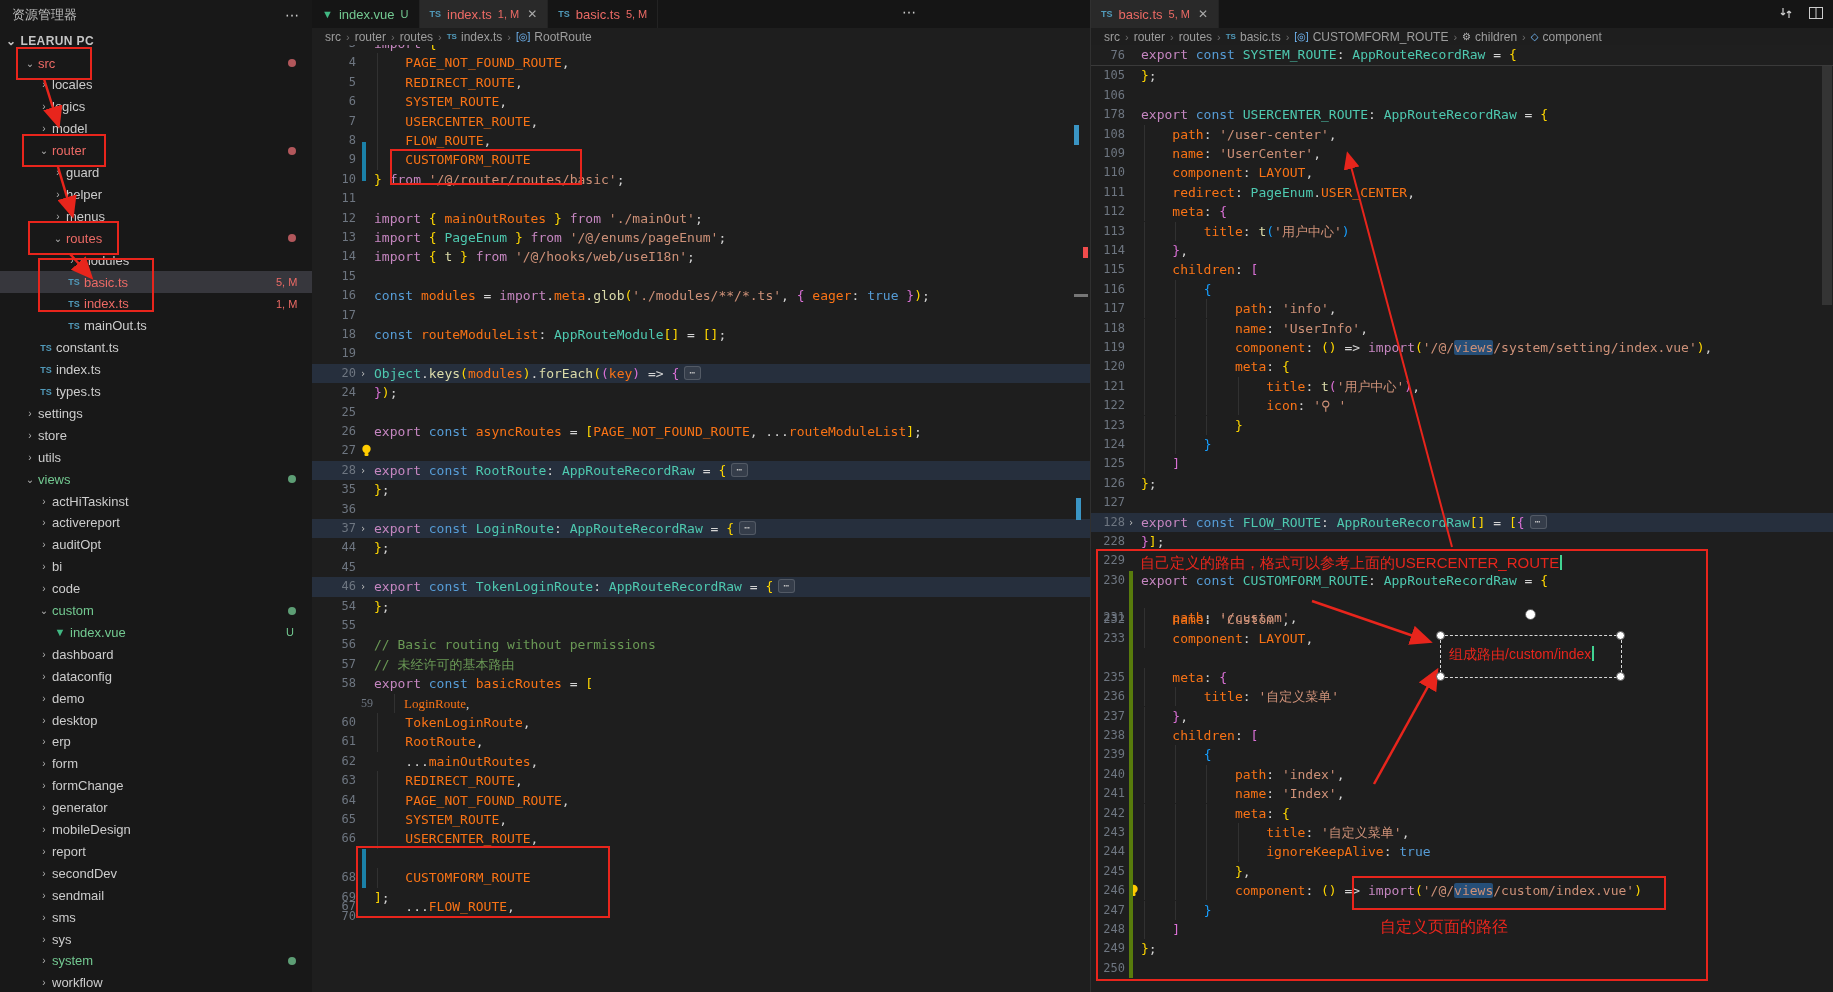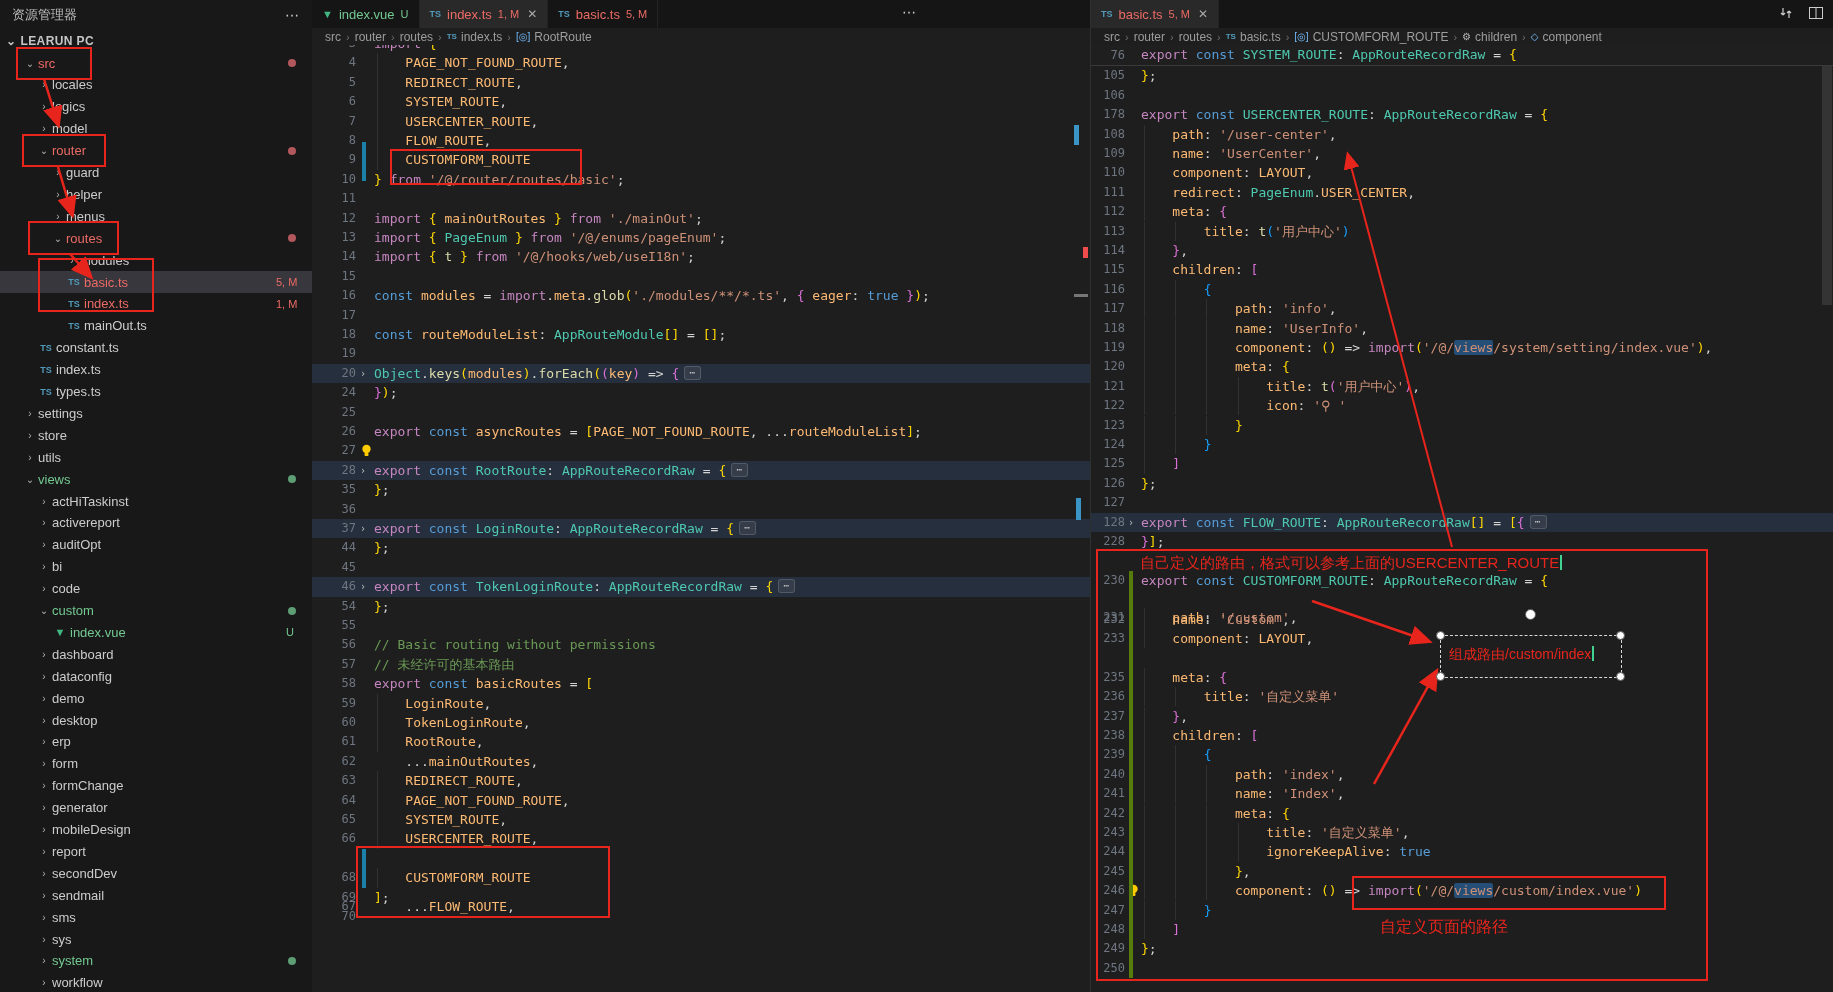--- a/index.html
+++ b/index.html
@@ -60,21 +60,21 @@
   #gright .num{left:0;width:34px;}
   .cline .txt{position:absolute;top:0;}
   #gmid .txt{left:62px;}
   #gright .txt{left:50px;}
   .cline .gchev{position:absolute;color:#c0c0c0;font-size:10px;top:0;}
   #gmid .gchev{left:48px;}
   #gright .gchev{left:37px;}
   .guide{position:absolute;top:0;height:19.4px;width:1px;background:#313131;}
   
   .tk-k{color:#C586C0;} .tk-c{color:#569CD6;} .tk-t{color:#4EC9B0;}
-  .tk-v{color:#fdba74;} .tk-f{color:#DCDCAA;} .tk-s{color:#CE9178;}
+  .tk-v{color:#f97316;} .tk-f{color:#DCDCAA;} .tk-s{color:#CE9178;}
   .tk-p{color:#D4D4D4;} .tk-b1{color:#FFD700;} .tk-b2{color:#DA70D6;}
   .tk-b3{color:#179FFF;} .tk-cm{color:#6A9955;}
   .tk-shl{color:#CE9178;background:#264f78;border-radius:2px;}
   .fold-pill{display:inline-block;color:#c5c5c5;background:rgba(255,255,255,0.07);border:1px solid rgba(255,255,255,0.15);border-radius:3px;font-size:10px;line-height:12px;padding:0 4px;margin-left:5px;vertical-align:2px;letter-spacing:1px;}
   .bulb{position:absolute;width:14px;height:14px;top:3px;}
   .bulb svg{display:block;}
   
   #sticky{position:absolute;left:0;right:0;top:45px;height:20px;background:#1f1f1f;border-bottom:1px solid #3a3a3a;z-index:4;font-family:"DejaVu Sans Mono",monospace;font-size:13px;line-height:20px;white-space:pre;}
   
   .gitbar{position:absolute;width:4px;}
@@ -404,21 +404,21 @@
       <div class="cline" style="top: 454.6px; position: absolute; left: 0px; right: 0px;"><span class="num">36</span><span class="txt"></span></div>
       <div class="cline hl" style="top: 474px; position: absolute; left: 0px; right: 0px;"><span class="num">37</span><span class="gchev">›</span><span class="txt"><span class="tk-k">export </span><span class="tk-c">const </span><span class="tk-t">LoginRoute</span><span class="tk-p">: </span><span class="tk-t">AppRouteRecordRaw</span><span class="tk-p"> = </span><span class="tk-b1">{</span><span class="fold-pill">⋯</span></span></div>
       <div class="cline" style="top: 493.4px; position: absolute; left: 0px; right: 0px;"><span class="num">44</span><span class="txt"><span class="tk-b1">}</span><span class="tk-p">;</span></span></div>
       <div class="cline" style="top: 512.8px; position: absolute; left: 0px; right: 0px;"><span class="num">45</span><span class="txt"></span></div>
       <div class="cline hl" style="top: 532.2px; position: absolute; left: 0px; right: 0px;"><span class="num">46</span><span class="gchev">›</span><span class="txt"><span class="tk-k">export </span><span class="tk-c">const </span><span class="tk-t">TokenLoginRoute</span><span class="tk-p">: </span><span class="tk-t">AppRouteRecordRaw</span><span class="tk-p"> = </span><span class="tk-b1">{</span><span class="fold-pill">⋯</span></span></div>
       <div class="cline" style="top: 551.6px; position: absolute; left: 0px; right: 0px;"><span class="num">54</span><span class="txt"><span class="tk-b1">}</span><span class="tk-p">;</span></span></div>
       <div class="cline" style="top: 571px; position: absolute; left: 0px; right: 0px;"><span class="num">55</span><span class="txt"></span></div>
       <div class="cline" style="top: 590.4px; position: absolute; left: 0px; right: 0px;"><span class="num">56</span><span class="txt"><span class="tk-cm">// Basic routing without permissions</span></span></div>
       <div class="cline" style="top: 609.8px; position: absolute; left: 0px; right: 0px;"><span class="num">57</span><span class="txt"><span class="tk-cm">// 未经许可的基本路由</span></span></div>
       <div class="cline" style="top: 629.2px; position: absolute; left: 0px; right: 0px;"><span class="num">58</span><span class="txt"><span class="tk-k">export </span><span class="tk-c">const </span><span class="tk-v">basicRoutes</span><span class="tk-p"> = </span><span class="tk-b1">[</span></span></div>
-      <div class="cline" style="top: 648.6px; position: absolute; left: 0px; right: 0px;"><span class="num">59</span><span class="guide" style="left:65px;"></span><span class="txt"><span class="tk-p">    </span><span class="tk-v">LoginRoute</span><span class="tk-p">,</span></span></div>
+      <div class="cline" style="top: 648.6px; position: absolute; left: 17px; right: 0px; font-family: Liberation Serif, serif;"><span class="num">59</span><span class="guide" style="left:65px;"></span><span class="txt"><span class="tk-p">    </span><span class="tk-v">LoginRoute</span><span class="tk-p">,</span></span></div>
       <div class="cline" style="top: 668px; position: absolute; left: 0px; right: 0px;"><span class="num">60</span><span class="guide" style="left:65px;"></span><span class="txt"><span class="tk-p">    </span><span class="tk-v">TokenLoginRoute</span><span class="tk-p">,</span></span></div>
       <div class="cline" style="top: 687.4px; position: absolute; left: 0px; right: 0px;"><span class="num">61</span><span class="guide" style="left:65px;"></span><span class="txt"><span class="tk-p">    </span><span class="tk-v">RootRoute</span><span class="tk-p">,</span></span></div>
       <div class="cline" style="top: 706.8px; position: absolute; left: 0px; right: 0px;"><span class="num">62</span><span class="txt"><span class="tk-p">    ...</span><span class="tk-v">mainOutRoutes</span><span class="tk-p">,</span></span></div>
       <div class="cline" style="top: 726.2px; position: absolute; left: 0px; right: 0px;"><span class="num">63</span><span class="guide" style="left:65px;"></span><span class="txt"><span class="tk-p">    </span><span class="tk-v">REDIRECT_ROUTE</span><span class="tk-p">,</span></span></div>
       <div class="cline" style="top: 745.6px; position: absolute; left: 0px; right: 0px;"><span class="num">64</span><span class="guide" style="left:65px;"></span><span class="txt"><span class="tk-p">    </span><span class="tk-v">PAGE_NOT_FOUND_ROUTE</span><span class="tk-p">,</span></span></div>
       <div class="cline" style="top: 765px; position: absolute; left: 0px; right: 0px;"><span class="num">65</span><span class="guide" style="left:65px;"></span><span class="txt"><span class="tk-p">    </span><span class="tk-v">SYSTEM_ROUTE</span><span class="tk-p">,</span></span></div>
       <div class="cline" style="top: 784.4px; position: absolute; left: 0px; right: 0px;"><span class="num">66</span><span class="guide" style="left:65px;"></span><span class="txt"><span class="tk-p">    </span><span class="tk-v">USERCENTER_ROUTE</span><span class="tk-p">,</span></span></div>
       <div class="cline" style="top: 803.8px; position: absolute; left: 0px; right: 0px; margin-top: 48px;"><span class="num">67</span><span class="txt"><span class="tk-p">    ...</span><span class="tk-v">FLOW_ROUTE</span><span class="tk-p">,</span></span></div>
       <div class="cline" style="top: 823.2px; position: absolute; left: 0px; right: 0px;"><span class="num">68</span><span class="guide" style="left:65px;"></span><span class="txt"><span class="tk-p">    </span><span class="tk-v">CUSTOMFORM_ROUTE</span></span></div>
       <div class="cline" style="top: 842.6px; position: absolute; left: 0px; right: 0px;"><span class="num">69</span><span class="txt"><span class="tk-b1">]</span><span class="tk-p">;</span></span></div>
@@ -510,20 +510,21 @@
       <div class="cline" style="top: 312.3px; position: absolute; left: 0px; right: 0px;"><span class="num">120</span><span class="guide" style="left:53px;"></span><span class="guide" style="left:84.2px;"></span><span class="guide" style="left:115.4px;"></span><span class="txt"><span class="tk-p">            </span><span class="tk-v">meta</span><span class="tk-p">: </span><span class="tk-b1">{</span></span></div>
       <div class="cline" style="top: 331.7px; position: absolute; left: 0px; right: 0px;"><span class="num">121</span><span class="guide" style="left:53px;"></span><span class="guide" style="left:84.2px;"></span><span class="guide" style="left:115.4px;"></span><span class="guide" style="left:146.6px;"></span><span class="txt"><span class="tk-p">                </span><span class="tk-v">title</span><span class="tk-p">: </span><span class="tk-f">t</span><span class="tk-b2">(</span><span class="tk-s">'用户中心'</span><span class="tk-b2">)</span><span class="tk-p">,</span></span></div>
       <div class="cline" style="top: 351.1px; position: absolute; left: 0px; right: 0px;"><span class="num">122</span><span class="guide" style="left:53px;"></span><span class="guide" style="left:84.2px;"></span><span class="guide" style="left:115.4px;"></span><span class="guide" style="left:146.6px;"></span><span class="txt"><span class="tk-p">                </span><span class="tk-v">icon</span><span class="tk-p">: </span><span class="tk-s">'⚲ '</span></span></div>
       <div class="cline" style="top: 370.5px; position: absolute; left: 0px; right: 0px;"><span class="num">123</span><span class="guide" style="left:53px;"></span><span class="guide" style="left:84.2px;"></span><span class="guide" style="left:115.4px;"></span><span class="txt"><span class="tk-p">            </span><span class="tk-b1">}</span></span></div>
       <div class="cline" style="top: 389.9px; position: absolute; left: 0px; right: 0px;"><span class="num">124</span><span class="guide" style="left:53px;"></span><span class="guide" style="left:84.2px;"></span><span class="txt"><span class="tk-p">        </span><span class="tk-b3">}</span></span></div>
       <div class="cline" style="top: 409.3px; position: absolute; left: 0px; right: 0px;"><span class="num">125</span><span class="guide" style="left:53px;"></span><span class="txt"><span class="tk-p">    </span><span class="tk-b2">]</span></span></div>
       <div class="cline" style="top: 428.7px; position: absolute; left: 0px; right: 16px;"><span class="num">126</span><span class="txt"><span class="tk-b1">}</span><span class="tk-p">;</span></span></div>
       <div class="cline" style="top: 448.1px; position: absolute; left: 0px; right: 0px;"><span class="num">127</span><span class="txt"></span></div>
       <div class="cline hl" style="top: 467.5px; position: absolute; left: 0px; right: 0px;"><span class="num">128</span><span class="gchev">›</span><span class="txt"><span class="tk-k">export </span><span class="tk-c">const </span><span class="tk-t">FLOW_ROUTE</span><span class="tk-p">: </span><span class="tk-t">AppRouteRecordRaw</span><span class="tk-b1">[]</span><span class="tk-p"> = </span><span class="tk-b1">[</span><span class="tk-b2">{</span><span class="fold-pill">⋯</span></span></div>
       <div class="cline" style="top: 486.9px; position: absolute; left: 0px; right: 0px;"><span class="num">228</span><span class="txt"><span class="tk-b2">}</span><span class="tk-b1">]</span><span class="tk-p">;</span></span></div>
+      <div class="cline" style="top: 506.3px; position: absolute; left: 0px; right: 0px;"><span class="num">229</span><span class="txt"></span></div>
       <div class="cline" style="top: 525.7px; position: absolute; left: 0px; right: 0px;"><span class="num">230</span><span class="txt"><span class="tk-k">export </span><span class="tk-c">const </span><span class="tk-t">CUSTOMFORM_ROUTE</span><span class="tk-p">: </span><span class="tk-t">AppRouteRecordRaw</span><span class="tk-p"> = </span><span class="tk-b1">{</span></span></div>
       <div class="cline" style="top: 563px; position: absolute; left: 0px; right: 0px;"><span class="num">231</span><span class="guide" style="left:53px;"></span><span class="txt"><span class="tk-p">    </span><span class="tk-v">path</span><span class="tk-p">: </span><span class="tk-s">'/custom'</span><span class="tk-p">,</span></span></div>
       <div class="cline" style="top: 564.5px; position: absolute; left: 0px; right: 0px;"><span class="num">232</span><span class="guide" style="left:53px;"></span><span class="txt"><span class="tk-p">    </span><span class="tk-v">name</span><span class="tk-p">: </span><span class="tk-s">'Custom'</span><span class="tk-p">,</span></span></div>
       <div class="cline" style="top: 583.9px; position: absolute; left: 0px; right: 0px;"><span class="num">233</span><span class="guide" style="left:53px;"></span><span class="txt"><span class="tk-p">    </span><span class="tk-v">component</span><span class="tk-p">: </span><span class="tk-v">LAYOUT</span><span class="tk-p">,</span></span></div>
       <div class="cline" style="top: 622.7px; position: absolute; left: 0px; right: 0px;"><span class="num">235</span><span class="guide" style="left:53px;"></span><span class="txt"><span class="tk-p">    </span><span class="tk-v">meta</span><span class="tk-p">: </span><span class="tk-b2">{</span></span></div>
       <div class="cline" style="top: 642.1px; position: absolute; left: 0px; right: 0px;"><span class="num">236</span><span class="guide" style="left:53px;"></span><span class="guide" style="left:84.2px;"></span><span class="txt"><span class="tk-p">        </span><span class="tk-v">title</span><span class="tk-p">: </span><span class="tk-s">'自定义菜单'</span></span></div>
       <div class="cline" style="top: 661.5px; position: absolute; left: 0px; right: 0px;"><span class="num">237</span><span class="guide" style="left:53px;"></span><span class="txt"><span class="tk-p">    </span><span class="tk-b2">}</span><span class="tk-p">,</span></span></div>
       <div class="cline" style="top: 680.9px; position: absolute; left: 0px; right: 0px;"><span class="num">238</span><span class="guide" style="left:53px;"></span><span class="txt"><span class="tk-p">    </span><span class="tk-v">children</span><span class="tk-p">: </span><span class="tk-b2">[</span></span></div>
       <div class="cline" style="top: 700.3px; position: absolute; left: 0px; right: 0px;"><span class="num">239</span><span class="guide" style="left:53px;"></span><span class="guide" style="left:84.2px;"></span><span class="txt"><span class="tk-p">        </span><span class="tk-b3">{</span></span></div>
       <div class="cline" style="top: 719.7px; position: absolute; left: 0px; right: 0px;"><span class="num">240</span><span class="guide" style="left:53px;"></span><span class="guide" style="left:84.2px;"></span><span class="guide" style="left:115.4px;"></span><span class="txt"><span class="tk-p">            </span><span class="tk-v">path</span><span class="tk-p">: </span><span class="tk-s">'index'</span><span class="tk-p">,</span></span></div>

